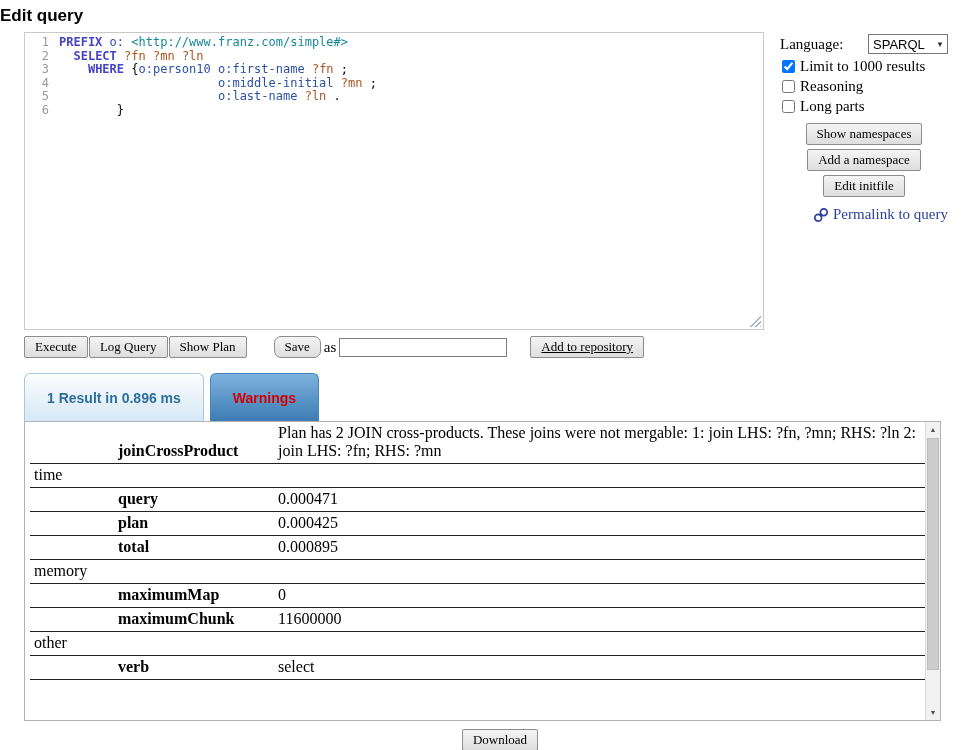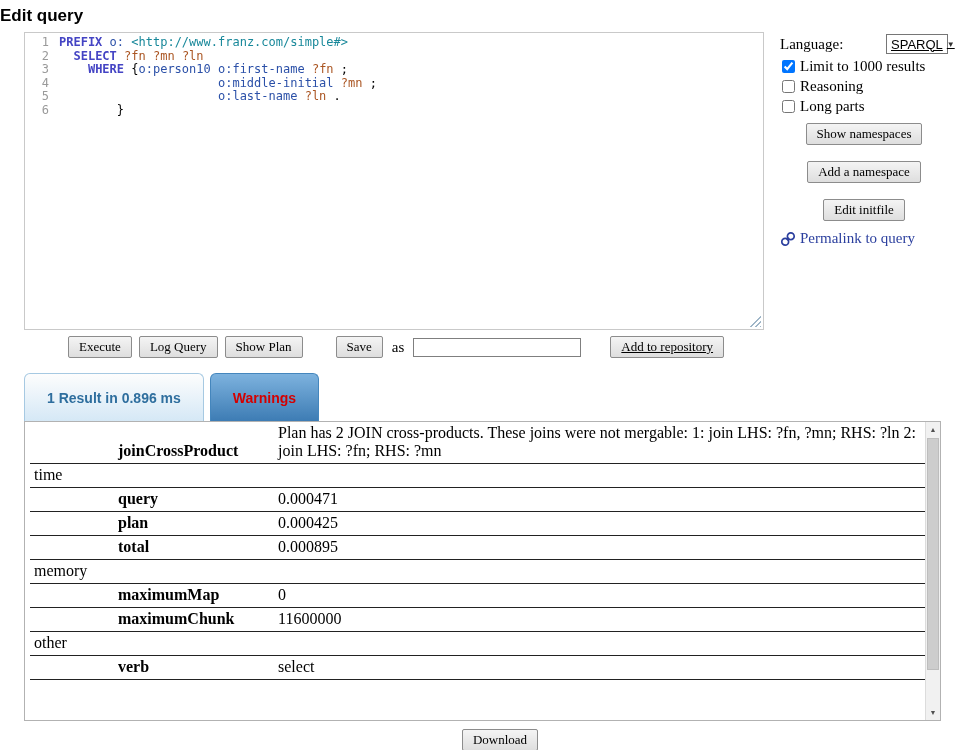--- a/index.html
+++ b/index.html
@@ -39,37 +39,37 @@
   }
 
   .options { margin-left:16px; width:168px; font-size:15px; }
   .lang-row { display:flex; align-items:center; justify-content:space-between; margin-top:2px; }
   .select {
     display:inline-flex; align-items:center; justify-content:space-between;
     background:#fff; border:1px solid #767676; height:20px;
     font-family:"Liberation Sans", sans-serif; font-size:13px;
     padding:0 3px 0 4px;
   }
-  .lang-select { width:62px;text-decoration:underline; }
+  .lang-select { width:80px; }
   .sel-arrow { font-size:8px; color:#333; margin-left:4px; }
   .checkbox-list { margin-top:4px; }
   .cb-row { display:flex; align-items:center; margin:3px 0 3px 2px; cursor:default; }
   .cb-row input { margin:0 5px 0 0; width:13px; height:13px; }
-  .opt-buttons { display:flex; flex-direction:column; align-items:center; gap:16px; margin-top:8px; }
+  .opt-buttons { display:flex; flex-direction:column; align-items:center; gap:4px; margin-top:8px; }
   .gray-btn {
     font-family:"Liberation Serif", serif; font-size:13px; color:#000;
     background:linear-gradient(#f4f4f4,#dedede);
     border:1px solid #8c8c8c; border-radius:2px;
     padding:2px 10px; cursor:default; white-space:nowrap;
   }
-  .permalink { display:flex; align-items:center; gap:4px; margin-top:9px; color:var(--link-blue,#2b3f9e); cursor:pointer; }
-
-  
-  .toolbar { display:flex; align-items:center; margin-top:6px; gap:7px;margin-left:44px; }
-  .save-btn { margin-left:26px; }
+  .permalink { display:flex; align-items:center; gap:4px; margin-top:9px; color:var(--link-blue,#2b3f9e); cursor:pointer;justify-content:flex-end; }
+
+  
+  .toolbar { display:flex; align-items:center; margin-top:6px; gap:1px; }
+  .save-btn { margin-left:26px;border-radius:7px; }
   .as-label { margin:0 2px; font-size:15px; }
   .save-input { width:168px; height:19px; border:1px solid #7f7f7f; font:13px "Liberation Sans",sans-serif; padding:0 3px; }
   .add-repo-btn { margin-left:22px;text-decoration:underline; }
 
   
   .tabs { display:flex; gap:6px; margin-top:15px; align-items:flex-end; }
   .tab {
     height:48px; display:flex; align-items:center; padding:0 22px;
     border-radius:6px 6px 0 0;
     font-family:"Liberation Sans", sans-serif; font-weight:700; font-size:14px;

